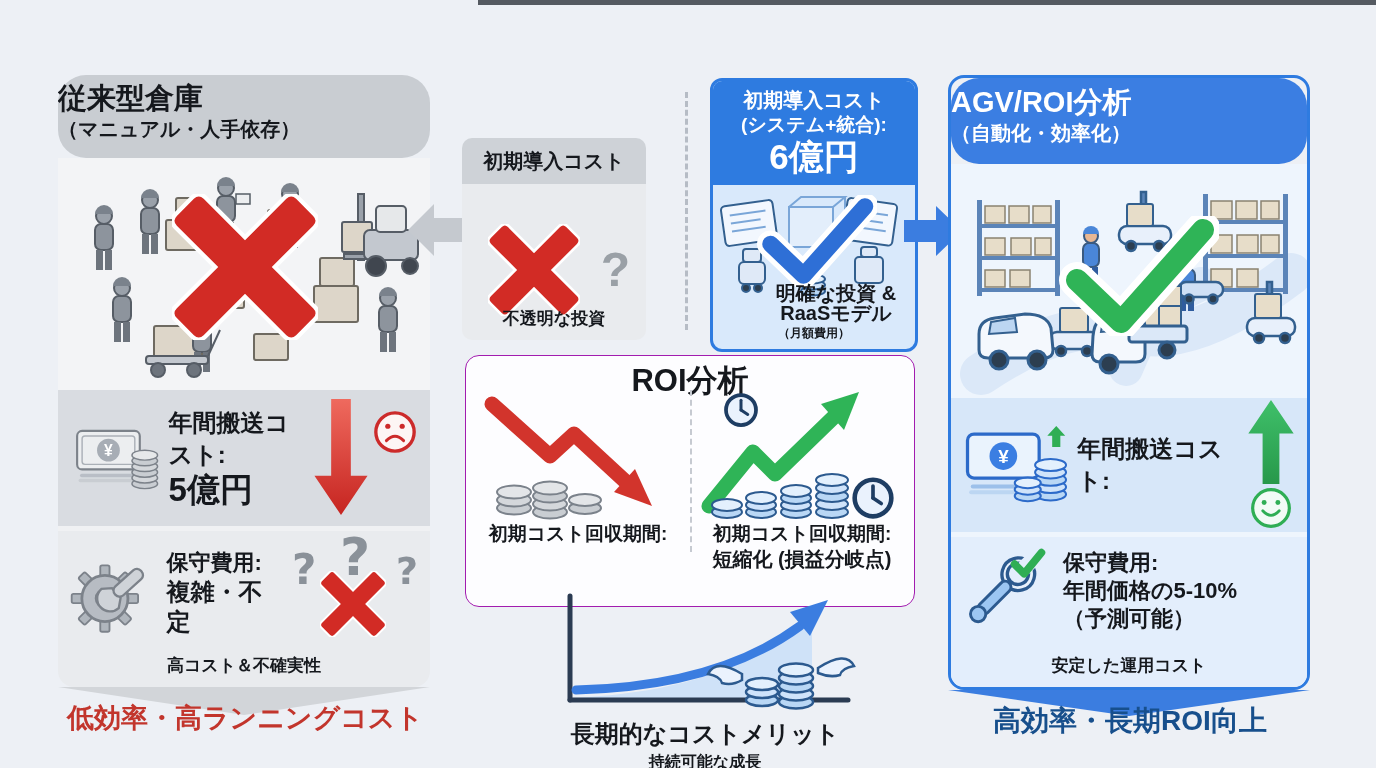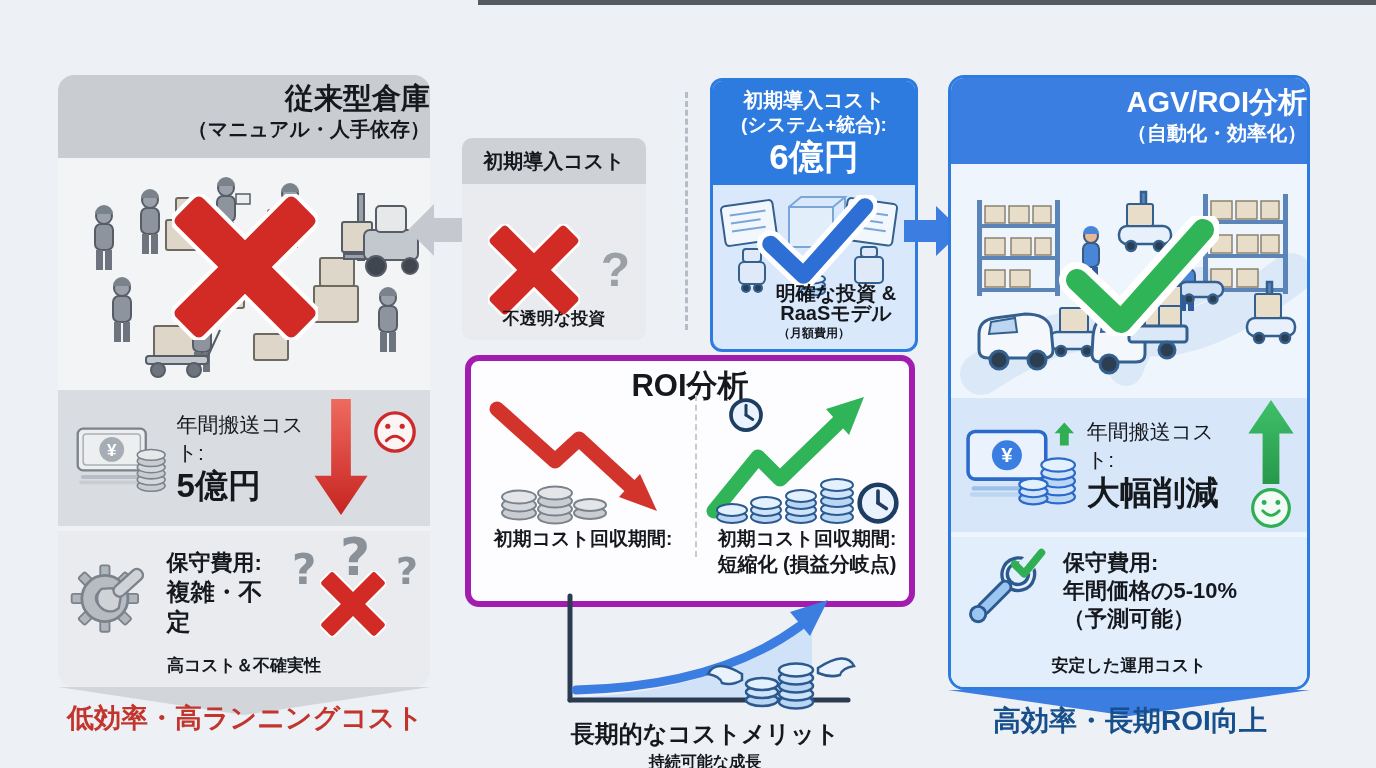--- a/index.html
+++ b/index.html
@@ -1,19 +1,19 @@
 <!DOCTYPE html>
 <html><head>
 <meta charset="utf-8">
 <style>
   html,body{margin:0;padding:0;background:#edf0f5;}
   .stage{position:relative;width:1376px;height:768px;overflow:hidden;
          font-family:"Liberation Sans","DejaVu Sans",sans-serif;color:#15181d;}
   .abs{position:absolute;}
-  .ctr{text-align:right;}
+  .ctr{text-align:left;border-radius:28px;}
 
   
   .top-strip{left:478px;top:0;width:898px;height:5px;background:#3a3f46;opacity:.85;}
 
   
   .badge{left:8px;top:8px;background:#2e7be0;color:#fff;font-size:27px;font-weight:800;
          padding:9px 26px 11px;border-radius:4px 4px 20px 4px;letter-spacing:1px;}
 
   
   .panel{border-radius:16px;overflow:hidden;display:flex;flex-direction:column;box-sizing:border-box;}
@@ -21,21 +21,21 @@
   
   .left-panel{left:58px;top:75px;width:372px;height:612px;}
   .lp-header{height:78px;background:#c9cdd2;padding-top:5px;}
   .lp-title{font-size:29px;font-weight:800;line-height:36px;}
   .lp-sub{font-size:20px;font-weight:700;line-height:26px;}
   .lp-illo{height:232px;background:#f3f4f6;position:relative;}
   .lp-cost{height:136px;background:#d9dce1;display:flex;align-items:center;padding:0 12px;gap:6px;}
   .lp-div{height:5px;background:#f0f1f3;}
   .lp-maint{flex:1;background:#e9ebee;position:relative;padding:10px 10px 0;}
 
-  .cost-label{font-size:21px;font-weight:400;}
+  .cost-label{font-size:24px;font-weight:700;}
   .cost-value{font-size:33px;font-weight:800;line-height:38px;}
   .maint-label{font-size:22px;font-weight:800;line-height:28px;}
   .maint-value{font-size:24px;font-weight:800;line-height:30px;}
   .band-note{position:absolute;left:0;right:0;bottom:10px;font-size:17px;font-weight:800;text-align:center;}
 
   .q-cluster{position:relative;width:128px;height:104px;flex:none;}
   .qmark{position:absolute;font-weight:800;color:#8a9199;font-family:"DejaVu Sans",sans-serif;}
   .q1{font-size:42px;left:0px;top:4px;}
   .q2{font-size:52px;left:48px;top:-14px;}
   .q3{font-size:38px;right:2px;top:8px;}
@@ -59,21 +59,21 @@
   .bb-header{background:#2e7be0;color:#fff;text-align:center;padding:7px 0 8px;}
   .bb-t1{font-size:20px;font-weight:800;line-height:25px;}
   .bb-t2{font-size:19px;font-weight:800;line-height:24px;}
   .bb-amount{font-size:35px;font-weight:800;line-height:40px;}
   .bb-body{flex:1;position:relative;}
   .bb-cap{position:absolute;left:0;right:0;bottom:6px;text-align:center;font-weight:800;}
   .bb-cap1{font-size:20px;line-height:20px;padding-left:44px;}
   .bb-cap2{font-size:12px;line-height:20px;}
 
   
-  .roi-box{left:465px;top:355px;width:450px;height:252px;background:#fdfdff;border:6px solid #a21caf;
+  .roi-box{left:465px;top:355px;width:450px;height:252px;background:#fdfdff;border:1px solid #a21caf;
            border-radius:14px;box-sizing:border-box;}
   .roi-title{position:absolute;left:0;right:0;top:4px;font-size:31px;font-weight:800;text-align:center;}
   .roi-dash{position:absolute;left:224px;top:34px;height:162px;width:0;border-left:2px dashed #c6cad1;}
   .roi-cap{position:absolute;text-align:center;font-weight:800;}
   .roi-cap .l1{font-size:19px;line-height:24px;display:block;}
   .roi-cap .l2{font-size:22px;line-height:27px;display:block;}
   .roi-cap-left{left:6px;top:166px;width:212px;}
   .roi-cap-right{left:228px;top:166px;width:216px;}
   .roi-cap-right .l2{font-size:20px;}
 
@@ -589,21 +589,20 @@
           <ellipse cx="110" cy="66" rx="19" ry="7.5" fill="#b9d7f5"></ellipse>
           <ellipse cx="110" cy="57" rx="19" ry="7.5" fill="#cfe3fa"></ellipse>
           <ellipse cx="110" cy="48" rx="19" ry="7.5" fill="#e3f0fd"></ellipse>
           <ellipse cx="82" cy="86" rx="16" ry="6.5" fill="#b9d7f5"></ellipse>
           <ellipse cx="82" cy="78" rx="16" ry="6.5" fill="#cfe3fa"></ellipse>
           <ellipse cx="82" cy="70" rx="16" ry="6.5" fill="#e3f0fd"></ellipse>
         </g>
       </svg>
       <div>
         <div class="cost-label">年間搬送コスト:</div>
-        <div class="cost-value">大幅削減</div>
       </div>
       <div class="col" style="margin-left:auto">
         <svg width="52" height="84" viewBox="0 0 54 100">
           <defs>
               <linearGradient id="gg" x1="0" y1="0" x2="0" y2="1">
             <stop offset="0" stop-color="#3fc06a"></stop>
                 <stop offset="1" stop-color="#27984a"></stop>
               </linearGradient>
             </defs>
           <polygon points="27,0 54,40 37,40 37,100 17,100 17,40 0,40" fill="url(#gg)"></polygon>

